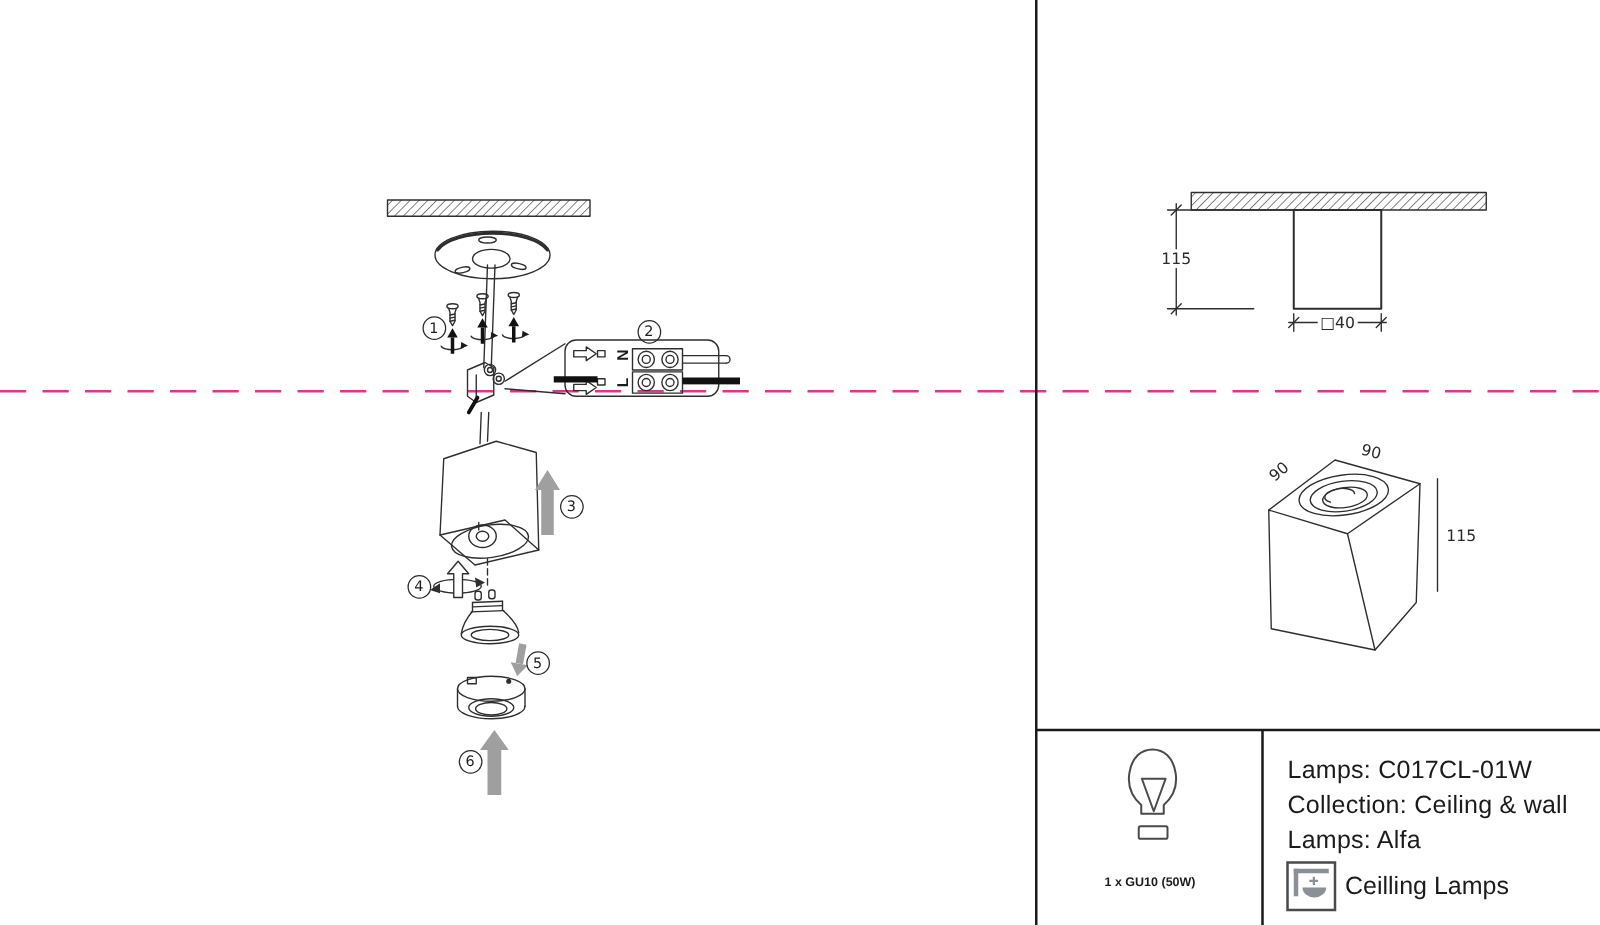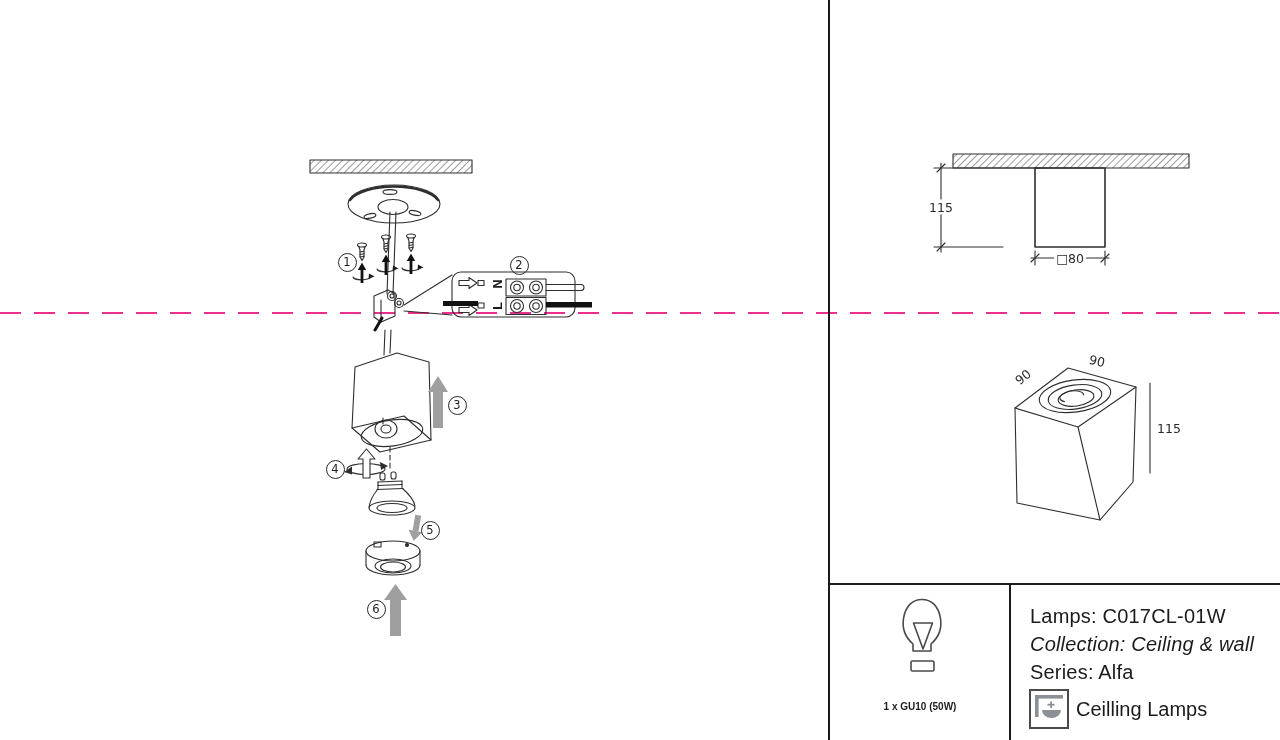--- a/index.html
+++ b/index.html
@@ -230,25 +230,25 @@
   <div class="step-circle" style="left:509.5px;top:255.5px;">2</div>
   <div class="step-circle" style="left:447.5px;top:395.5px;">3</div>
   <div class="step-circle" style="left:325.5px;top:459.5px;">4</div>
   <div class="step-circle" style="left:420.5px;top:520.5px;">5</div>
   <div class="step-circle" style="left:366.5px;top:599.5px;">6</div>
 
   <div class="term-label" style="left:491px;top:277px;">N</div>
   <div class="term-label" style="left:491px;top:299px;">L</div>
 
   <div class="txt dim" style="left:941px;top:207px;">115</div>
-  <div class="txt dim" style="left:1070px;top:258px;">□80</div>
+  <div class="txt dim" style="left:1070px;top:258px;">□40</div>
 
   <div class="txt dim dim-rot-left" style="left:1023px;top:377px;">90</div>
   <div class="txt dim dim-rot-right" style="left:1097px;top:361px;">90</div>
   <div class="txt dim dim-plain" style="left:1155px;top:421px;">115</div>
 
   <div class="txt bulb-label" style="left:920px;top:701px;">1 x GU10 (50W)</div>
   <div class="txt spec-line" style="left:1030px;top:605px;">Lamps: C017CL-01W</div>
-  <div class="txt spec-line" style="left:1030px;top:633px;font-style:italic;">Collection: Ceiling &amp; wall</div>
-  <div class="txt spec-line" style="left:1030px;top:661px;">Series: Alfa</div>
+  <div class="txt spec-line" style="left:1030px;top:633px;">Collection: Ceiling &amp; wall</div>
+  <div class="txt spec-line" style="left:1030px;top:661px;">Lamps: Alfa</div>
   <div class="txt category-label" style="left:1076px;top:698px;text-align:center;">Ceilling Lamps</div>
 
 </div>
 
 </body></html>

